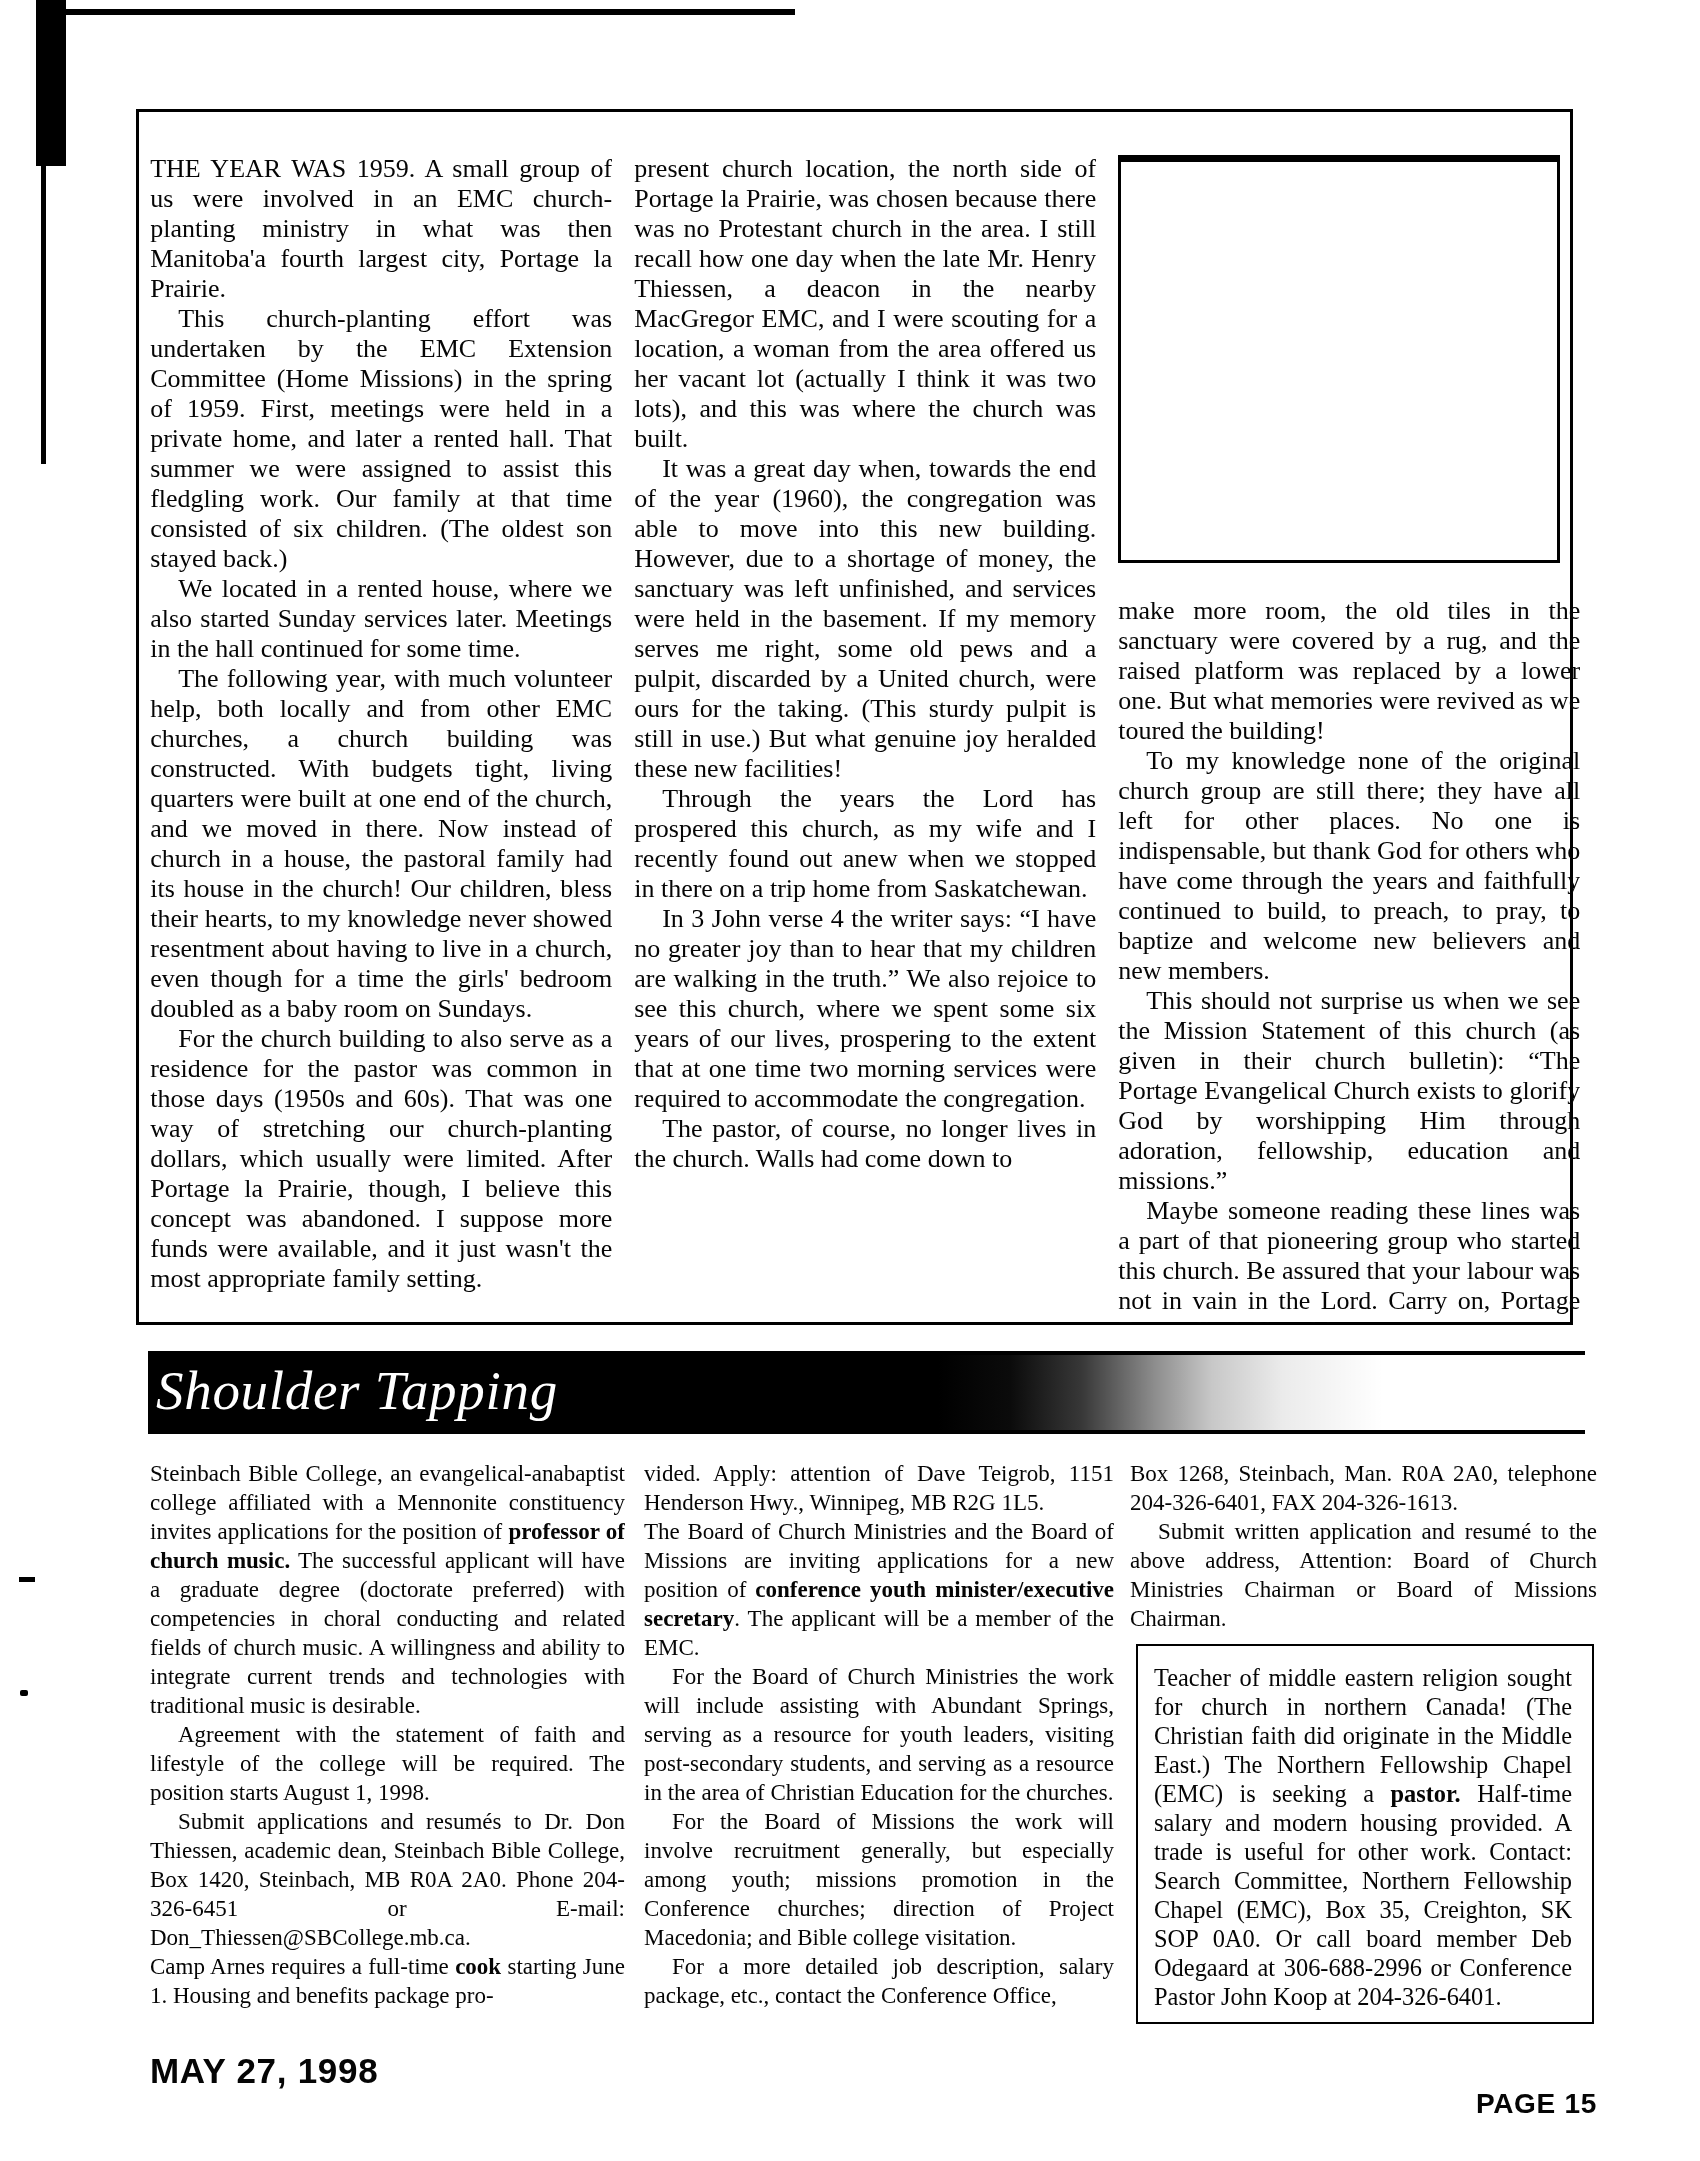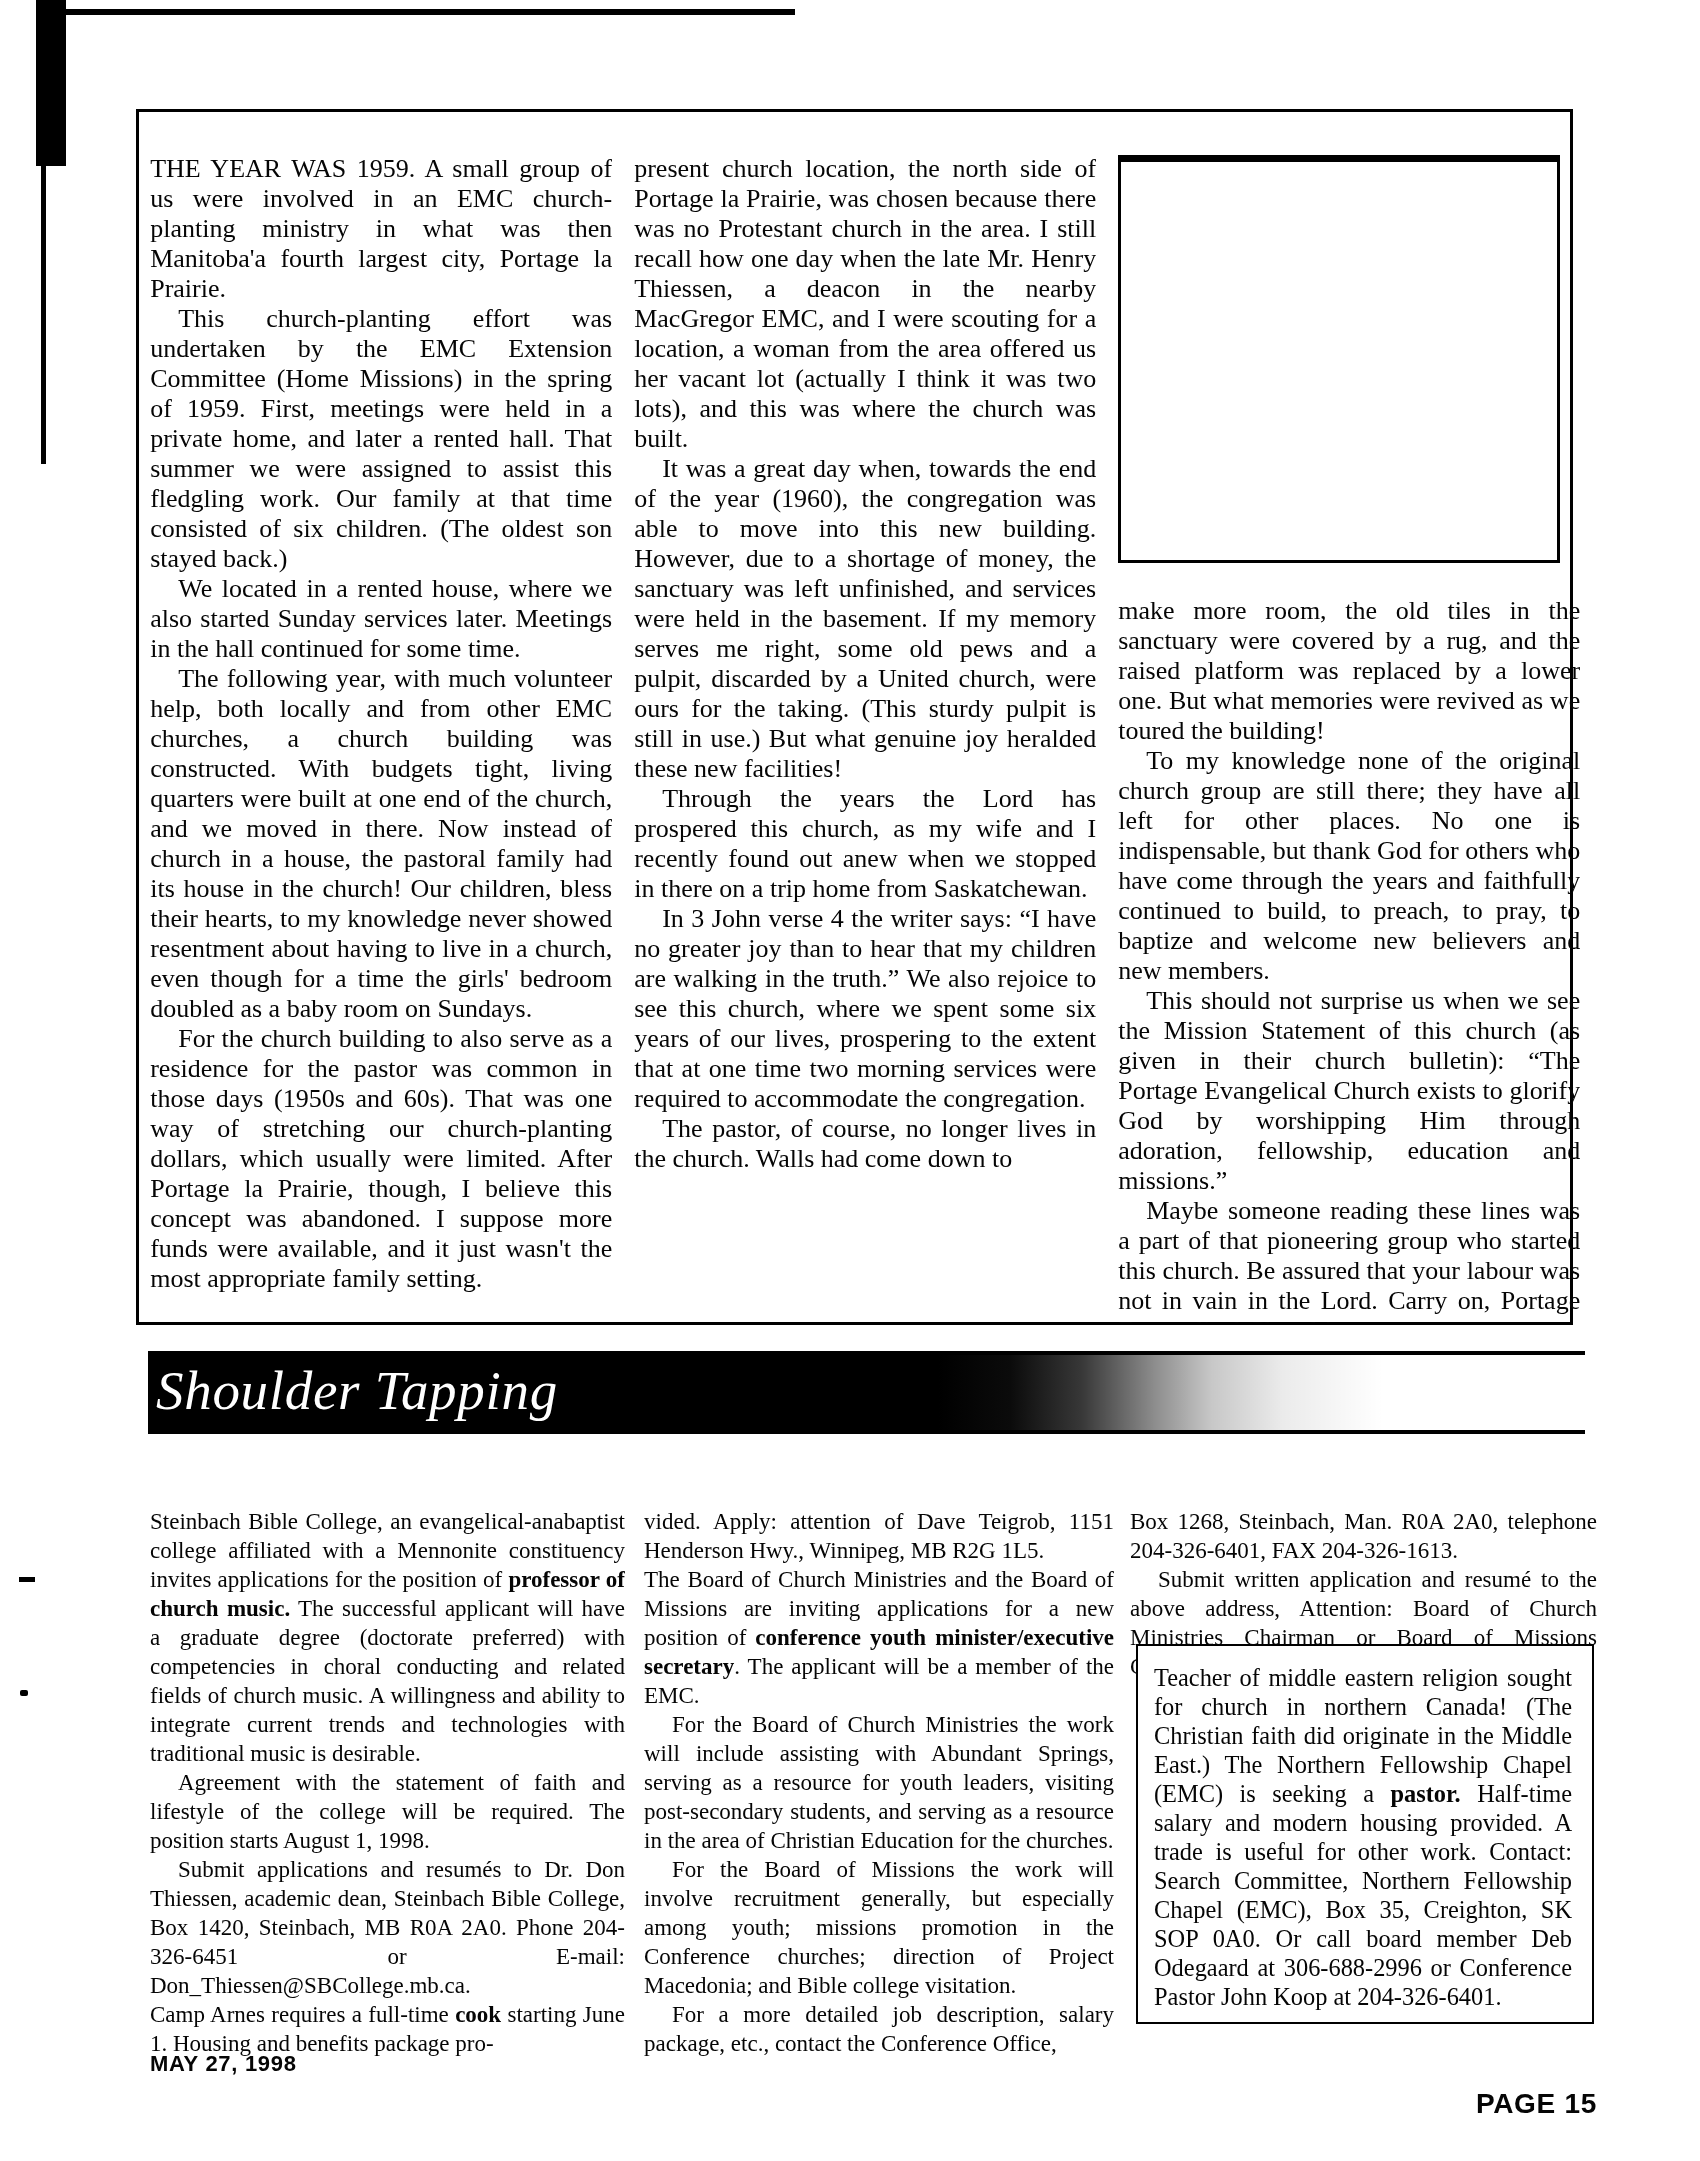--- a/index.html
+++ b/index.html
@@ -47,36 +47,36 @@
       #000 0%, #000 55%, #0b0b0b 60%,
       rgba(0,0,0,.78) 65%, rgba(0,0,0,.45) 70%,
       rgba(0,0,0,.22) 74%, rgba(0,0,0,.08) 79%, rgba(0,0,0,0) 86%);
   }
   .banner-title {
     font-style: italic; font-size: 55px; line-height: 71px;
     color: #fff; padding-left: 8px; letter-spacing: 0.7px; white-space: nowrap;
   }
 
   
-  .ad-col { position: absolute; top: 1459px; font-size: 23px; line-height: 29px; overflow: hidden; margin-top: 48px; }
+  .ad-col { position: absolute; top: 1459px; font-size: 23px; line-height: 29px; overflow: hidden; }
   .ad-col1 { left: 150px;  width: 475px; height: 565px; }
   .ad-col2 { left: 644px;  width: 470px; height: 565px; }
   .ad-col3 { left: 1130px; width: 467px; height: 185px; }
 
   .boxed-ad {
     position: absolute; left: 1136px; top: 1644px;
     width: 458px; height: 380px;
     border: 2.6px solid #000;
     padding: 17px 20px 0 16px;
     font-size: 24.4px; line-height: 29px;
     overflow: hidden; background: #fff;
   }
 
   .footer { position: absolute; font-family: "Liberation Sans", sans-serif; font-weight: bold; letter-spacing: 0.7px; }
-  .footer-date { left: 150px; top: 2051px; font-size: 22px; text-align: right; }
+  .footer-date { left: 150px; top: 2051px; font-size: 35px; text-align: right; }
   .footer-page { right: 104px; top: 2048px; font-size: 28px; margin-top: 40px; }
 </style>
 </head>
 <body>
 
 <div class="page">
 
   <div class="left-bar"></div>
   <div class="left-bar-thin"></div>
   <div class="top-line"></div>

